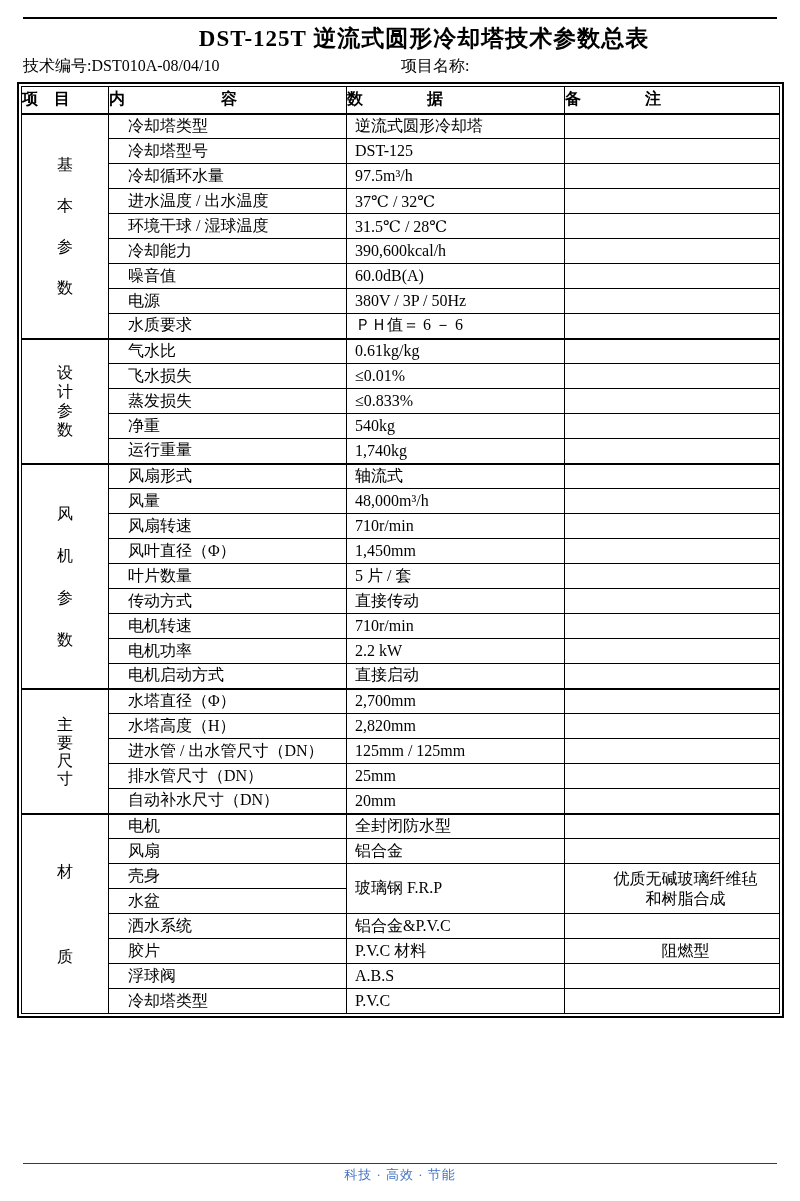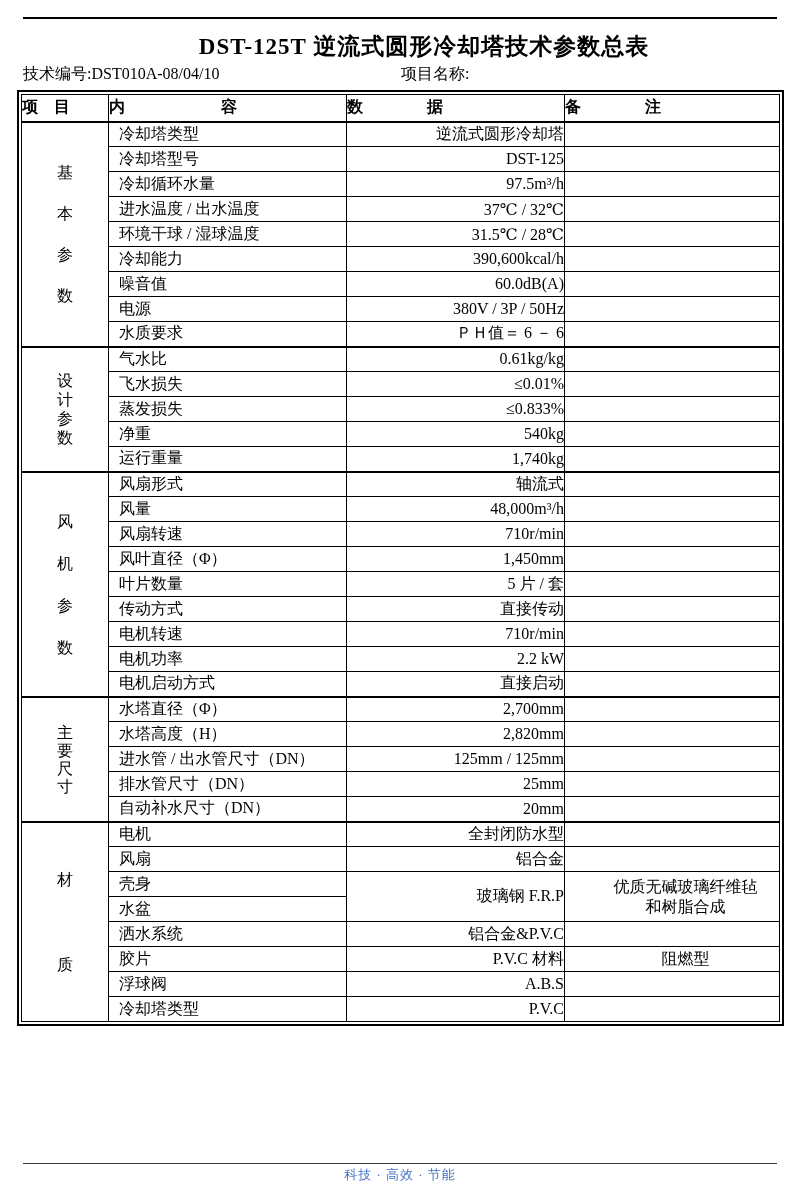--- a/index.html
+++ b/index.html
@@ -2,30 +2,30 @@
 <html><head>
 <meta charset="utf-8">
 <style>
   * { margin:0; padding:0; box-sizing:border-box; }
   html,body { background:#ffffff; }
   body {
     width:800px; height:1201px; position:relative; overflow:hidden;
     font-family:"Liberation Serif","DejaVu Serif",serif; color:#000;
   }
   .top-rule { margin:17px 23px 0 23px; border-top:2px solid #000; }
-  .title { text-align:center; font-size:23px; font-weight:bold; line-height:30px; margin-top:13px; letter-spacing:1px;padding-left:48px; }
+  .title { text-align:center; font-size:23px; font-weight:bold; line-height:30px; margin-top:5px; letter-spacing:1px;padding-left:48px; }
   .meta { position:relative; margin:2px 23px 0 23px; font-size:16px; line-height:20px; height:22px; }
   .meta .proj { position:absolute; left:362px; top:0;margin-left:16px; }
   .tbl-wrap { margin:4px 16px 0 17px; border:2px solid #000; padding:2px; }
   table { border-collapse:collapse; width:100%; table-layout:fixed; font-size:16px; }
   th, td { border:1px solid #000; vertical-align:middle; overflow:hidden; }
   thead th { height:27px; font-weight:bold; white-space:pre; text-align:left; border-bottom:2px solid #000; }
   tbody td { height:25px; }
-  td.c { padding-left:10px; text-align:left; }
-  td.d { padding-left:25px; text-align:right; }
+  td.c { padding-left:19px; text-align:left; }
+  td.d { padding-left:8px; text-align:left; }
   td.r { text-align:center;padding-left:27px; }
   td.rm div { line-height:20px; text-align:center; }
   tr.sec-start td { border-top:2px solid #000; }
   td.sec { text-align:center; }
   .vstack { display:flex; flex-direction:column; align-items:center; justify-content:center; }
   .vstack span { display:block; line-height:17px; }
   .g0 { gap:24px; } .g1 { gap:2px; } .g2 { gap:25px; } .g3 { gap:1px; } .g4 { gap:68px; }
   .footer-rule { position:absolute; left:23px; right:23px; top:1163px; border-top:1px solid #3a3a3a; }
   .slogan { position:absolute; left:0; right:0; top:1166px; text-align:center; font-size:13px; color:#4472c4; letter-spacing:1px; }
 </style>

